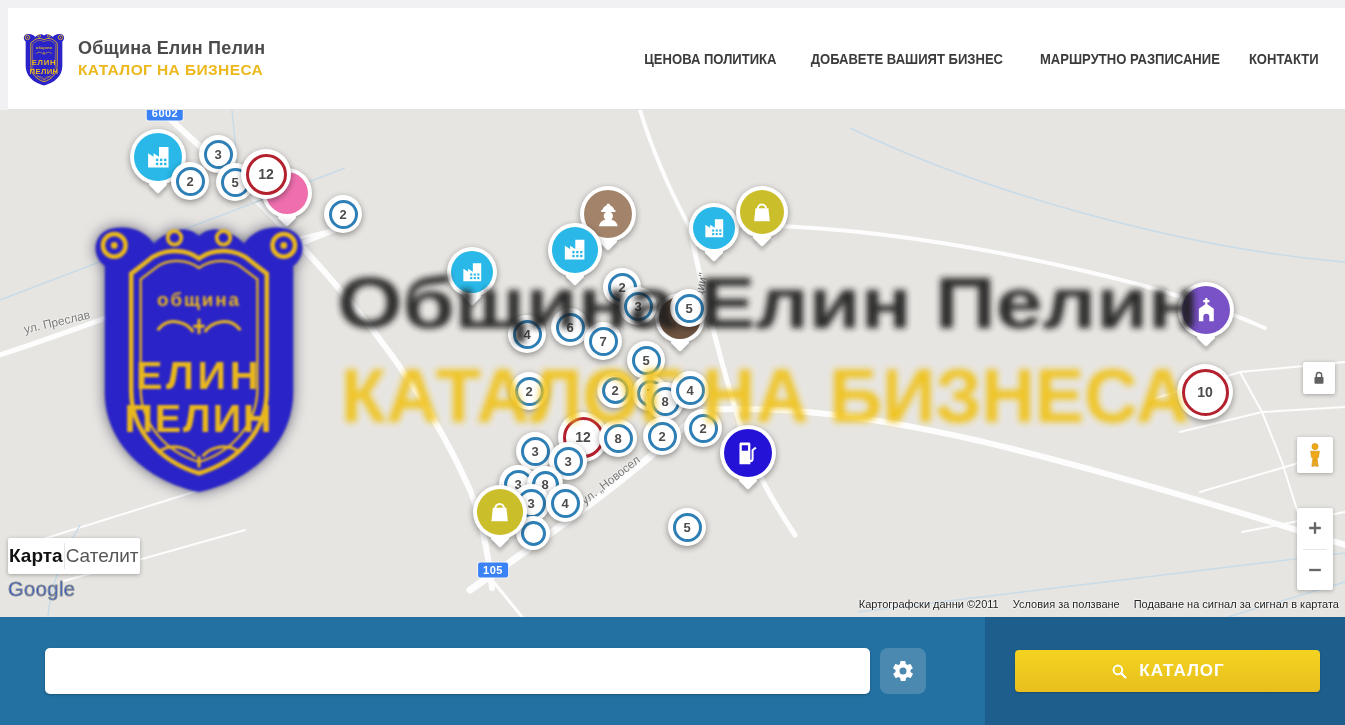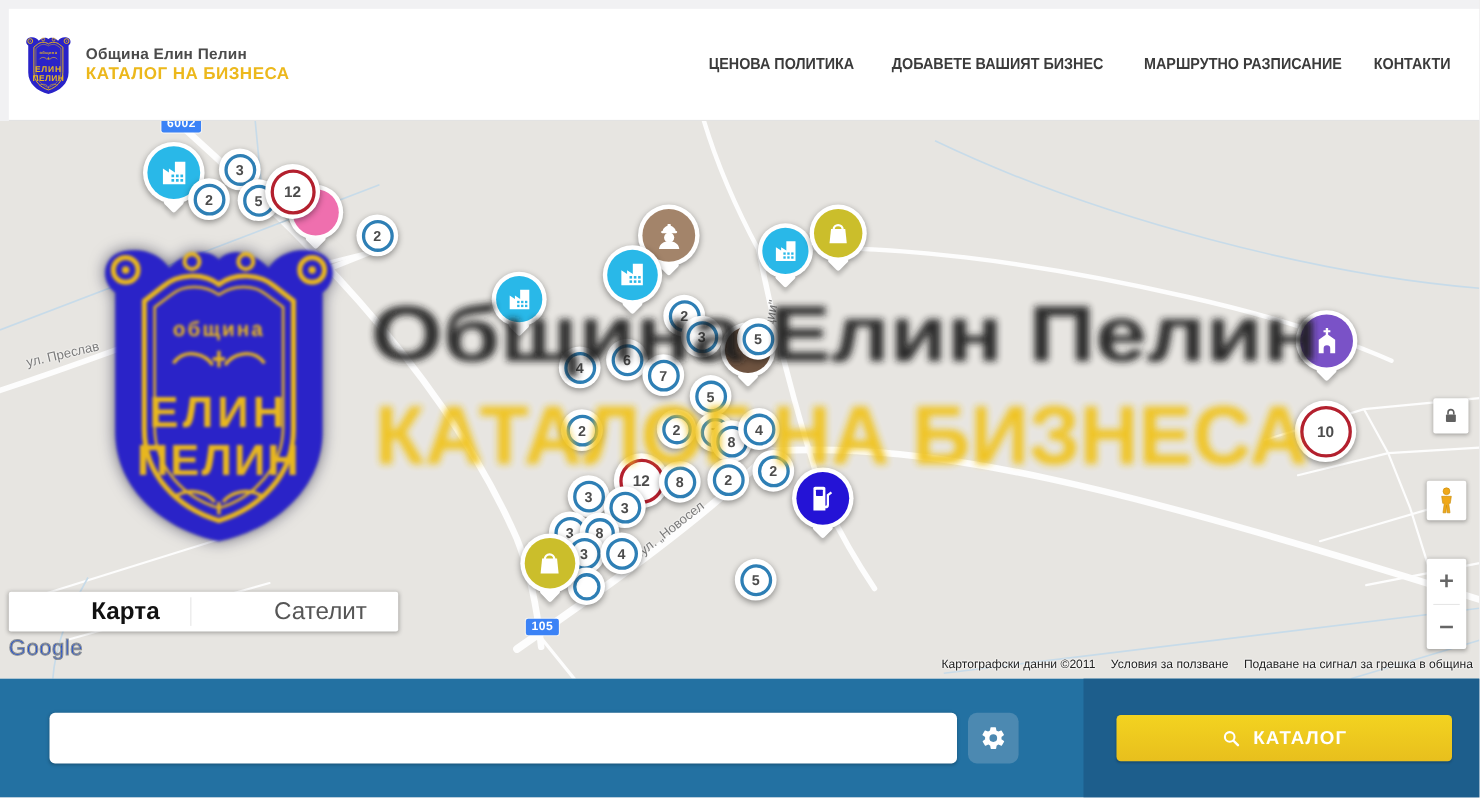--- a/index.html
+++ b/index.html
@@ -3,21 +3,21 @@
 <meta charset="utf-8">
 <style>
   * { margin:0; padding:0; box-sizing:border-box; }
   html,body { width:1345px; height:725px; overflow:hidden; font-family:"Liberation Sans", sans-serif; background:#f1f1f3; }
   .page { position:relative; width:1345px; height:725px; }
 
   
   .header { position:absolute; top:8px; left:8px; right:0; height:102px; background:#fff; border-bottom:1px solid #e3e3e3; display:flex; align-items:center; justify-content:space-between; z-index:20; }
   .logo { display:flex; align-items:center; gap:12px; margin-left:14px; cursor:pointer; }
   .logo-emblem { width:44px; height:56px; }
-  .logo-text .t1 { font-size:14px; font-weight:bold; color:#4b4b4b; letter-spacing:.2px; }
+  .logo-text .t1 { font-size:18px; font-weight:bold; color:#4b4b4b; letter-spacing:.2px; }
   .logo-text .t2 { font-size:15.5px; font-weight:bold; color:#ecb81c; letter-spacing:.4px; margin-top:2px; }
   .nav { display:flex; gap:16px; margin-right:22px; }
   .nav a { display:inline-block; font-size:14.5px; font-weight:bold; color:#3b3b3b; text-decoration:none; letter-spacing:0; transform:scaleX(.9); white-space:nowrap; cursor:pointer; }
 
   
   .map { position:absolute; top:110px; left:0; width:1345px; height:507px; background:#e7e5e1; overflow:hidden; cursor:default; }
   .roads { position:absolute; inset:0; z-index:1; }
   #road-labels { position:absolute; inset:0; z-index:2; pointer-events:none; }
   .road-badge { position:absolute; transform:translate(-50%,-50%); background:#3b82f6; color:#fff; font-size:11px; font-weight:bold; padding:1px 5px 2px; border-radius:2px; box-shadow:0 0 0 1px rgba(255,255,255,.55); letter-spacing:.5px; }
   .street-label { position:absolute; transform:translate(-50%,-50%); color:#7a7a7a; font-size:12px; white-space:nowrap; text-shadow:0 0 2px #fff,0 0 2px #fff; }
@@ -28,21 +28,21 @@
   .cluster .ring { width:calc(100% - 9px); height:calc(100% - 9px); border-radius:50%; border-style:solid; background:#fff; display:flex; align-items:center; justify-content:center; font-weight:bold; color:#4c4c4c; }
   .pin { position:absolute; transform:translate(-50%,-50%); background:#fff; border-radius:50%; box-shadow:0 2px 6px rgba(0,0,0,.4); display:flex; align-items:center; justify-content:center; cursor:pointer; }
   .pin::after { content:""; position:absolute; bottom:-6px; left:50%; width:14px; height:14px; background:#fff; transform:translate(-50%,0) rotate(45deg); border-radius:2px; z-index:-1; box-shadow:3px 3px 4px rgba(0,0,0,.2); }
   .pin .disc { width:calc(100% - 8px); height:calc(100% - 8px); border-radius:50%; display:flex; align-items:center; justify-content:center; }
   .pin .disc svg { width:68%; height:68%; }
 
   .wm-layer { position:absolute; inset:0; z-index:6; pointer-events:none; }
   .wm-emblem { position:absolute; left:86px; top:103px; width:226px; height:287px; filter:blur(1.3px) drop-shadow(0 0 7px rgba(5,5,40,.6)); }
   .wm-textsvg { position:absolute; inset:0; }
   .maptype { position:absolute; left:8px; top:428px; height:36px; display:flex; background:#fff; border-radius:2px; box-shadow:0 1px 4px rgba(0,0,0,.3); z-index:8; }
-  .maptype .mt-btn { padding:0 28px; display:flex; align-items:center; font-size:22px; cursor:pointer; color:#565656;margin-left:47px; }
+  .maptype .mt-btn { padding:0 1px; display:flex; align-items:center; font-size:19px; cursor:pointer; color:#565656; }
   .maptype .mt-btn.sel { font-weight:bold; color:#111; }
   .maptype .mt-div { width:1px; background:#e6e6e6; margin:5px 0; }
   .glogo { position:absolute; left:8px; top:468px; font-size:20px; font-weight:normal; color:#1d4ed8; letter-spacing:.5px; -webkit-text-stroke:1px #8a8f94; cursor:pointer; z-index:8; }
   .attrib { position:absolute; right:6px; top:488px; display:flex; gap:14px; font-size:11px; color:#222; text-shadow:0 0 2px #fff,0 0 2px #fff,0 0 2px #fff; z-index:8; align-items:center; }
   .attrib a { color:#222; text-decoration:none; cursor:pointer; }
   .sq-ctrl { position:absolute; background:#fff; box-shadow:0 1px 4px rgba(0,0,0,.3); border-radius:2px; display:flex; align-items:center; justify-content:center; cursor:pointer; z-index:8; }
   .lockbox { left:1303px; top:252px; width:32px; height:32px; }
   .pegbox  { left:1297px; top:327px; width:36px; height:36px; }
   .zoombox { position:absolute; left:1297px; top:398px; width:36px; height:82px; background:#fff; box-shadow:0 1px 4px rgba(0,0,0,.3); border-radius:2px; display:flex; flex-direction:column; z-index:8; }
   .zoombox .zbtn { flex:1; display:flex; align-items:center; justify-content:center; cursor:pointer; }
@@ -381,21 +381,21 @@
       <div class="mt-btn sel">Карта</div>
       <div class="mt-div"></div>
       <div class="mt-btn">Сателит</div>
     </div>
 
     <div class="glogo">Google</div>
 
     <div class="attrib">
       <span>Картографски данни ©2011</span>
       <a href="#">Условия за ползване</a>
-      <a href="#">Подаване на сигнал за грешка в община</a>
+      <a href="#">Подаване на сигнал за сигнал в картата</a>
     </div>
 
     <div class="sq-ctrl lockbox">
       <svg width="18" height="18" viewBox="0 0 24 24">
         <path d="M8.5 10.5V8a3.5 3.5 0 0 1 7 0v2.5" fill="none" stroke="#616161" stroke-width="2"></path>
         <rect x="6" y="10.5" width="12" height="9" rx="1.2" fill="#616161"></rect>
       </svg>
     </div>
     <div class="sq-ctrl pegbox">
       <svg width="24" height="26" viewBox="0 0 24 26">

